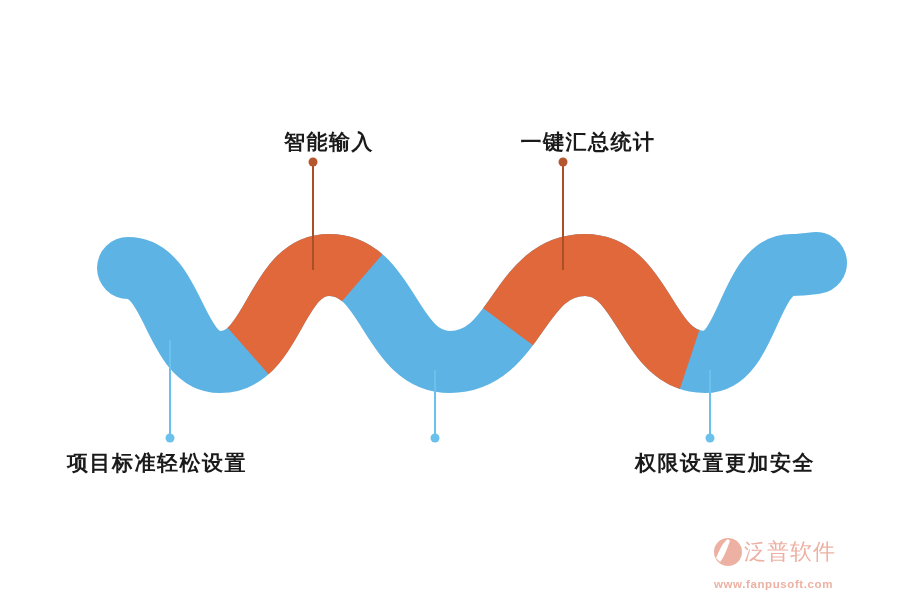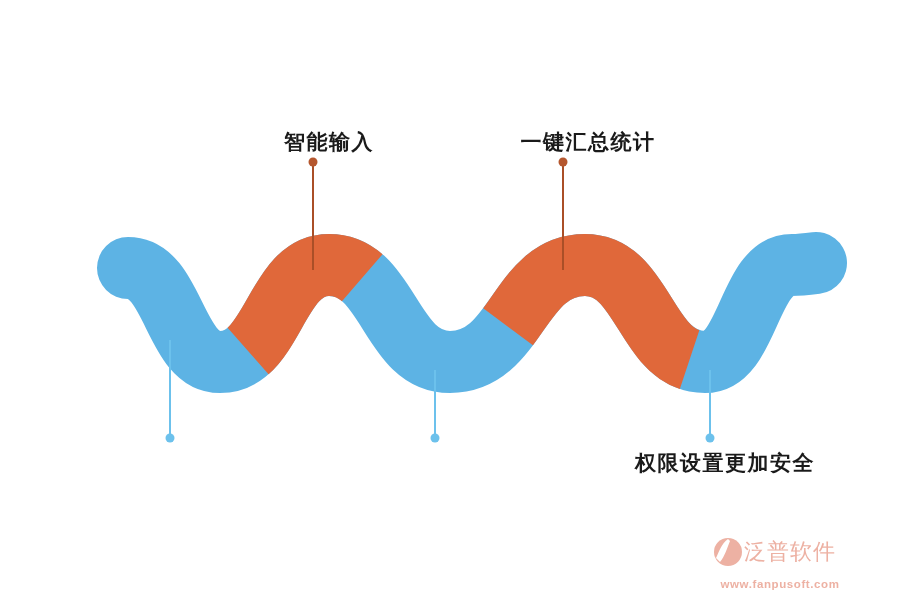--- a/index.html
+++ b/index.html
@@ -7,21 +7,20 @@
     padding: 0;
     background: #ffffff;
     font-family: "Liberation Sans", "DejaVu Sans", sans-serif;
   }
   .stage {
     position: relative;
     width: 848px;
     height: 600px;
     background: #ffffff;
     overflow: hidden;
-    text-align: center;
   }
   .stage svg.wave-svg {
     position: absolute;
     left: 0;
     top: 0;
   }
   .feature-label {
     position: absolute;
     transform: translateX(-50%);
     font-size: 21px;
@@ -94,20 +93,21 @@
     <circle cx="435" cy="438" r="4.5" fill="#6cc1ec"></circle>
 
     <line x1="710" y1="370" x2="710" y2="438" stroke="#6cc1ec" stroke-width="2"></line>
     <circle cx="710" cy="438" r="4.5" fill="#6cc1ec"></circle>
   </svg>
 
   <div class="feature-label" style="left:329px; top:128px;">智能输入</div>
 
   <div class="feature-label" style="left:588px; top:128px;">一键汇总统计</div>
 
+  <div class="feature-label" style="left:157px; top:449px;">项目标准轻松设置</div>
 
 
   <div class="feature-label" style="left:725px; top:449px;">权限设置更加安全</div>
 
   <div class="watermark">
     <div class="brand-row">
       <span style="display:inline-block; width:28px; height:28px;">
         <svg width="28" height="28" viewBox="0 0 28 28">
           <circle cx="14" cy="14" r="14" fill="#edb1a3"></circle>
           <path d="M14 1 C 7 6 5 14 2 20 L 6 24 C 11 18 13 10 16 3 Z" fill="#ffffff"></path>

